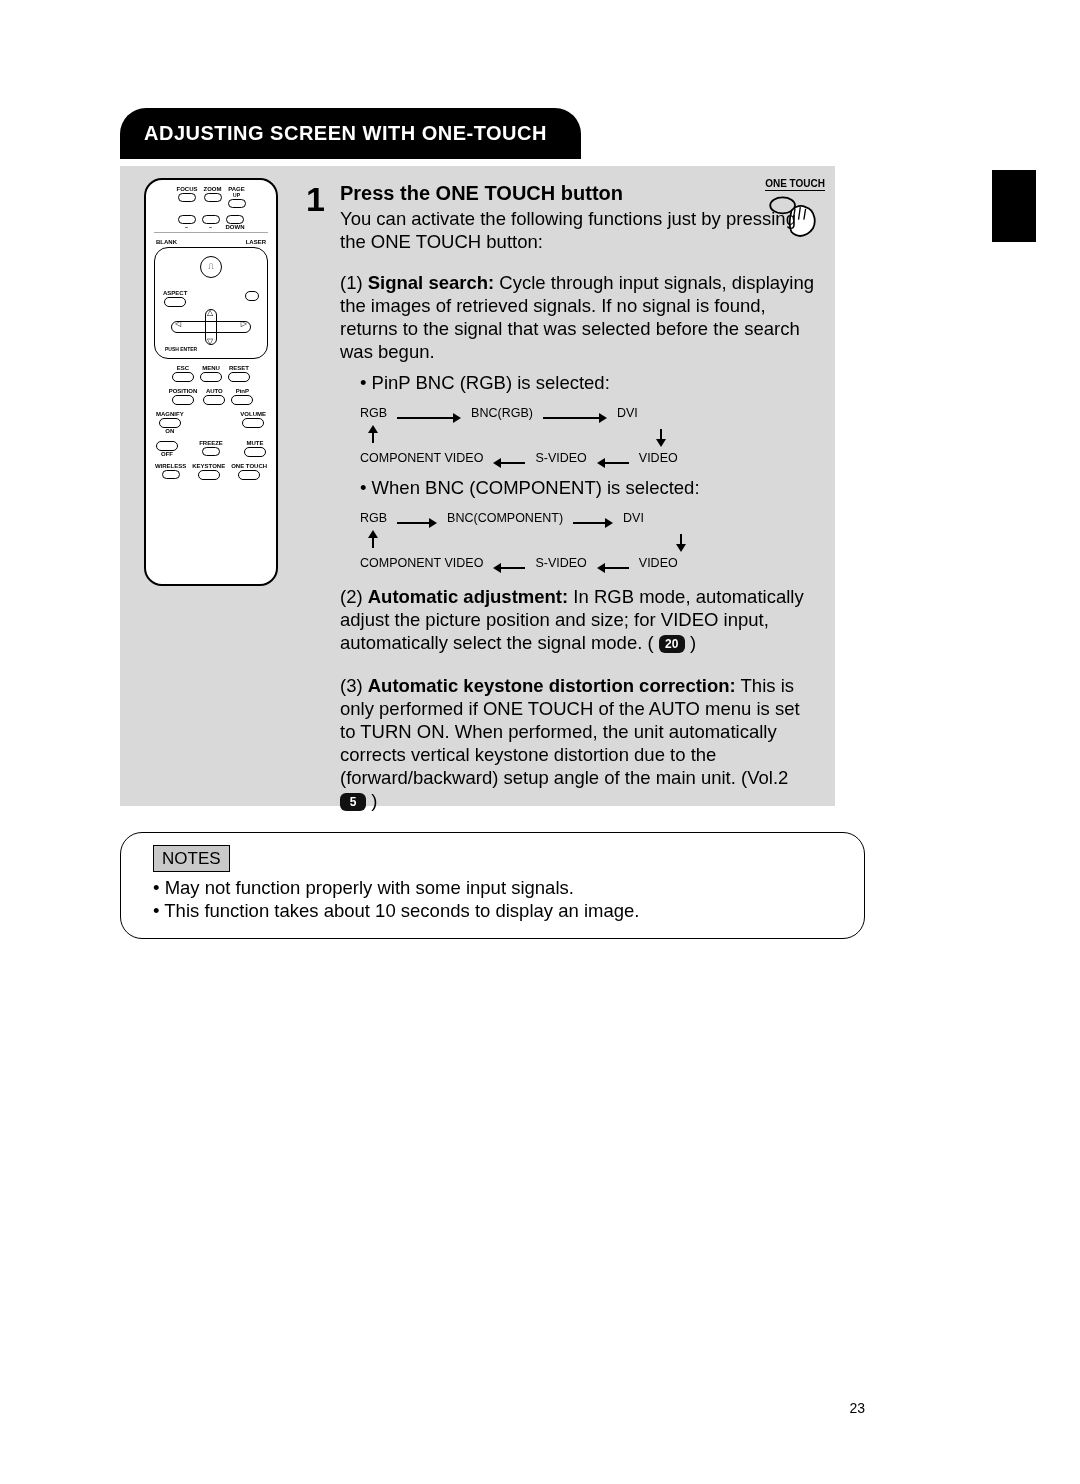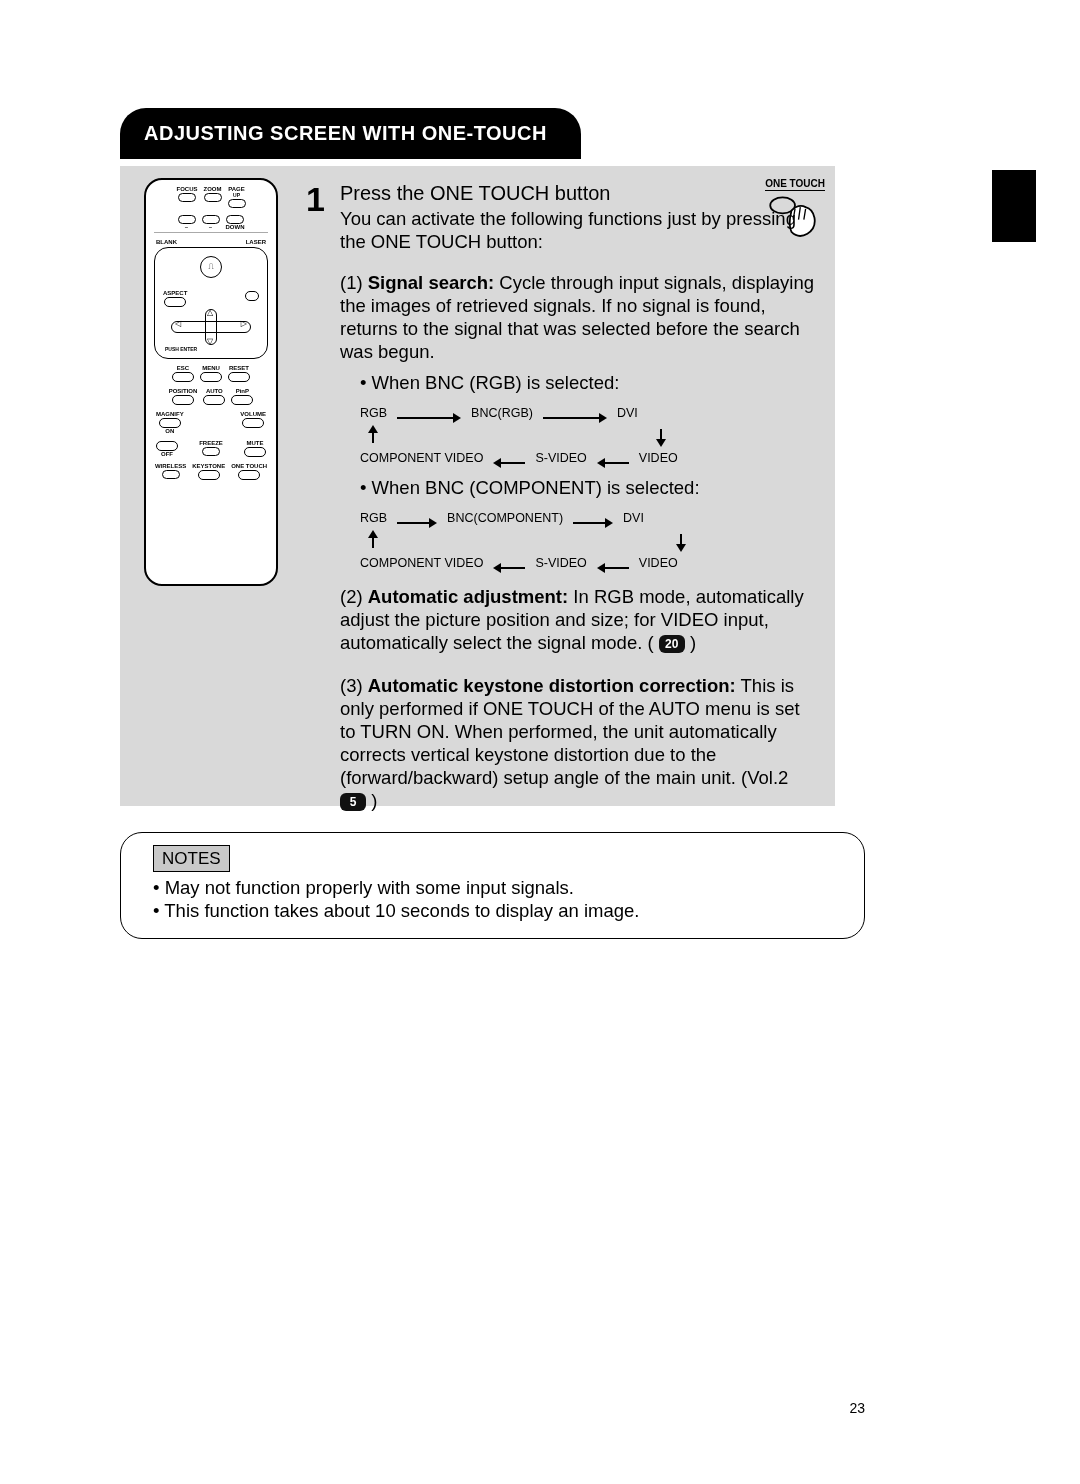--- a/index.html
+++ b/index.html
@@ -54,21 +54,21 @@
 
   
   .step-n{
     position:absolute;left:306px;top:180px;font-weight:900;
     font-size:34px;font-family:Arial,Helvetica,sans-serif;
   }
   .text-col{
     position:absolute;left:340px;right:262px;top:182px;
     font-size:18.5px;line-height:23px;
   }
-  .step-title{font-weight:400;font-size:20px;margin-bottom:2px;}
+  .step-title{font-weight:700;font-size:20px;margin-bottom:2px;}
   p{margin:0 0 8px 0;}
   .indent{padding-left:20px;}
   .lead{font-weight:700;}
 
   
   .flow{font-size:12.5px;font-family:Arial,Helvetica,sans-serif;margin:4px 0 0 20px;}
   .flow-line{display:flex;align-items:flex-end;gap:10px;}
   .flow-arrow{position:relative;height:14px;flex:0 0 64px;}
   .flow-arrow::before{content:"";position:absolute;left:0;right:6px;top:50%;height:2px;background:#000;transform:translateY(-1px);}
   .flow-arrow.rt::after{content:"";position:absolute;right:0;top:50%;transform:translateY(-50%);
@@ -263,21 +263,21 @@
   <div class="text-col">
     <div class="step-title">Press the ONE TOUCH button</div>
     <p>You can activate the following functions just by pressing the ONE TOUCH button:</p>
 
     <div style="height:10px"></div>
 
     <p>
       <span>(1) </span><span class="lead">Signal search:</span><span> Cycle through input signals, displaying the images of retrieved signals. If no signal is found, returns to the signal that was selected before the search was begun.</span>
     </p>
 
-    <p class="indent">• When BNC (RGB) is selected:</p>
+    <p class="indent">• PinP BNC (RGB) is selected:</p>
     <div class="flow">
       <div class="flow-line">
         <span>RGB</span>
         <div class="flow-arrow rt"></div>
         <span>BNC(RGB)</span>
         <div class="flow-arrow rt"></div>
         <span>DVI</span>
       </div>
       <div class="flow-vert" style="width:310px;">
           <div class="varr up"></div>

